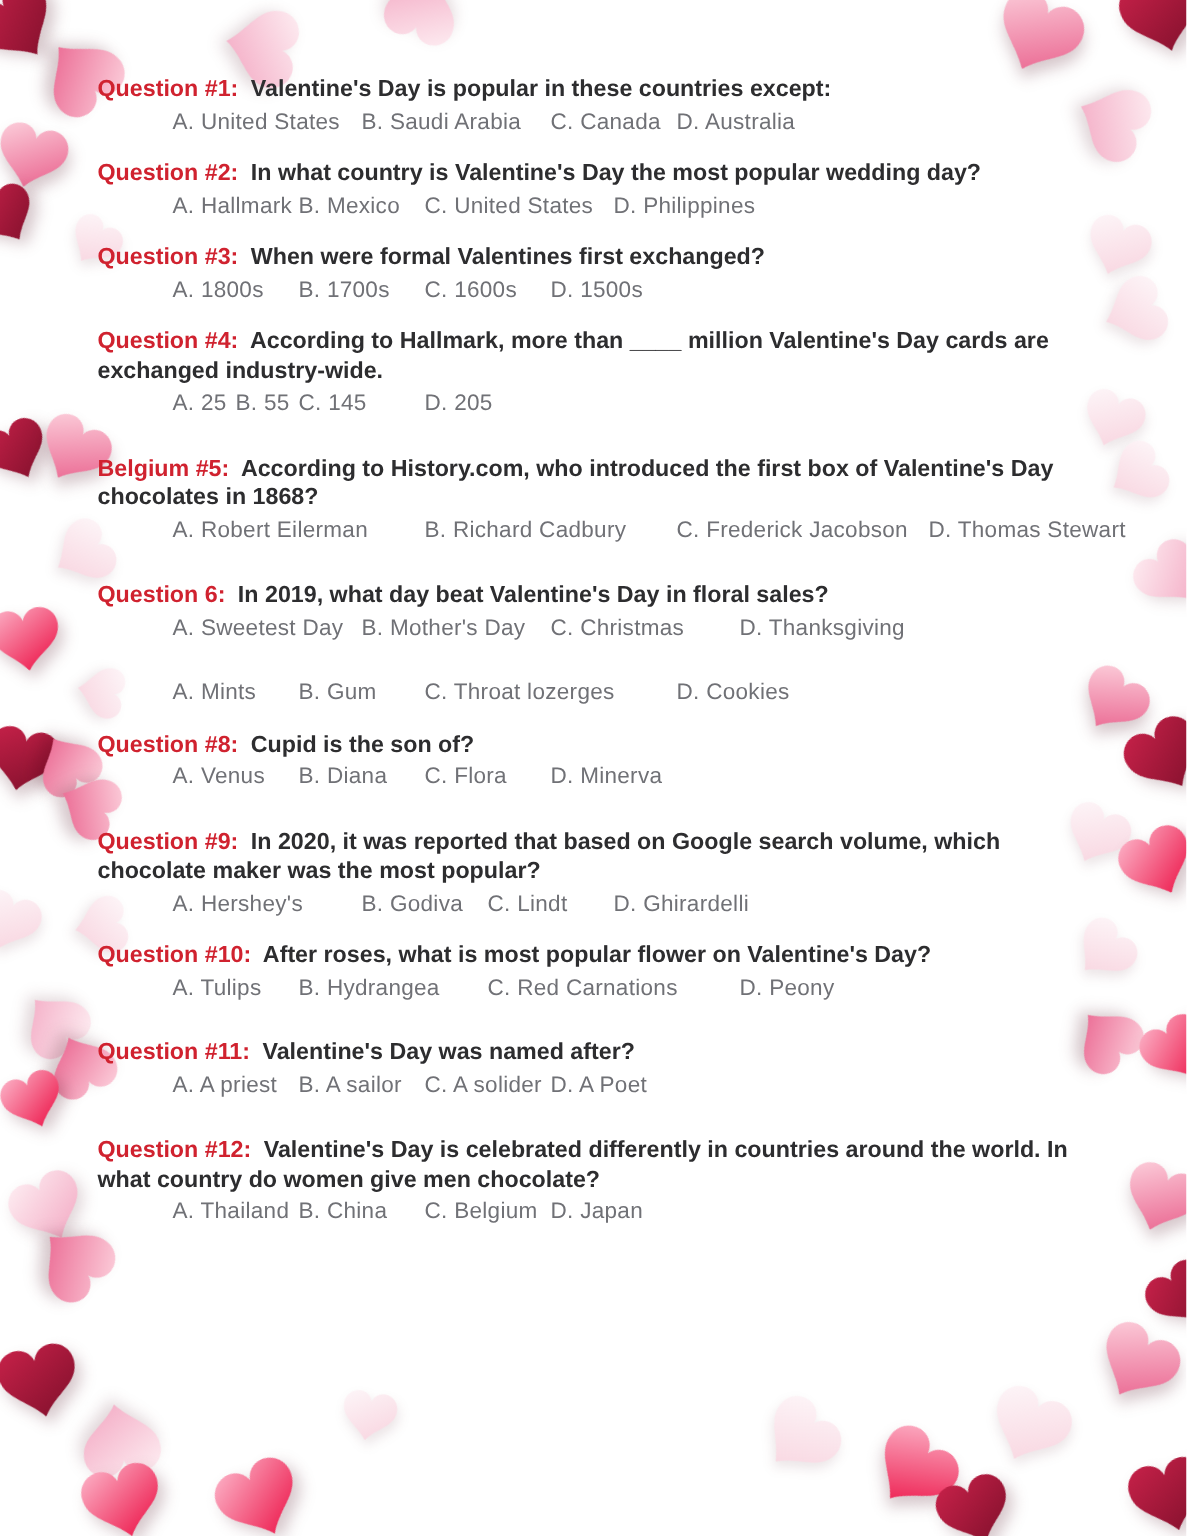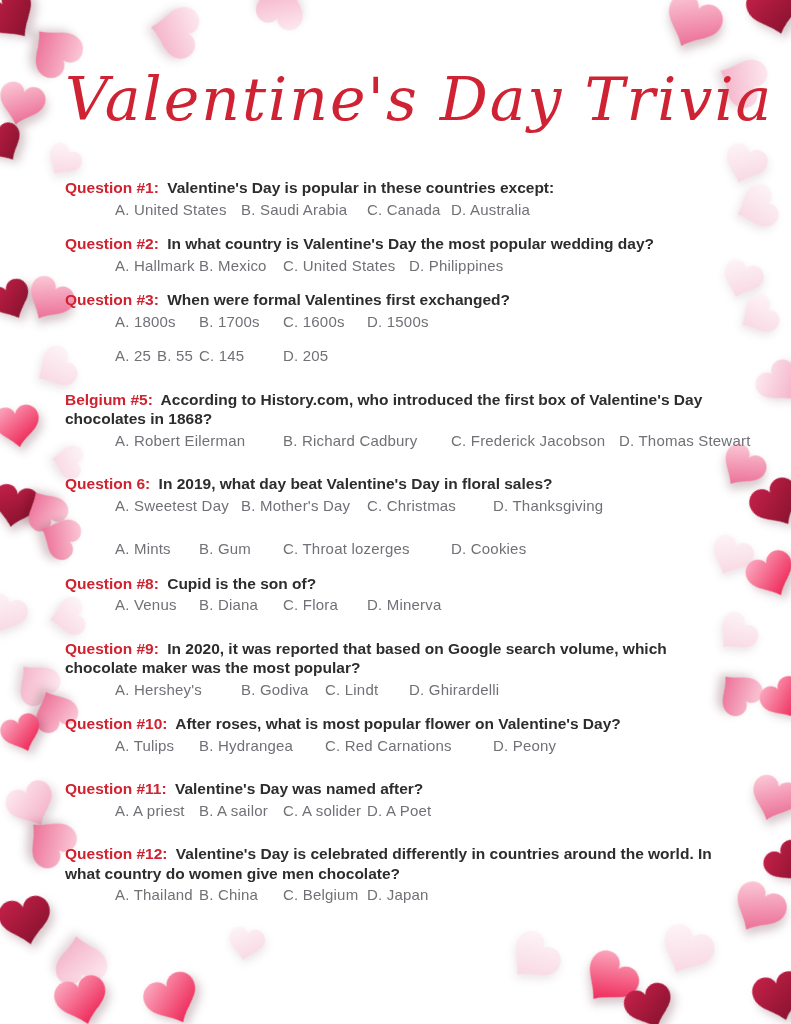--- a/index.html
+++ b/index.html
@@ -213,35 +213,35 @@
         <use href="#heartPath" fill="url(#g-faint)"></use>
       </svg>
       <svg viewBox="0 0 32 29" class="heart pink" style="left: 716px; top: 672px; width: 44px; height: 39.6px; transform: rotate(140deg);">
         <use href="#heartPath" fill="url(#g-pink)"></use>
       </svg>
       <svg viewBox="0 0 32 29" class="heart red" style="left: 762px; top: 680px; width: 44px; height: 39.6px; transform: rotate(-30deg);">
         <use href="#heartPath" fill="url(#g-red)"></use>
       </svg>
     </div>
   <div class="content">
-    <h1 class="title">Valentine's Day Trivia</h1>
     <div id="questions">
         <div class="q">
           <div class="q-head"><span class="q-label">Question #1:</span> Valentine's Day is popular in these countries except:</div>
           <div class="q-options">A. United States	B. Saudi Arabia	C. Canada	D. Australia</div>
         </div>
         <div class="q">
           <div class="q-head"><span class="q-label">Question #2:</span> In what country is Valentine's Day the most popular wedding day?</div>
           <div class="q-options">A. Hallmark	B. Mexico	C. United States	D. Philippines</div>
         </div>
         <div class="q">
           <div class="q-head"><span class="q-label">Question #3:</span> When were formal Valentines first exchanged?</div>
           <div class="q-options">A. 1800s	B. 1700s	C. 1600s	D. 1500s</div>
         </div>
         <div class="q">
+          <div class="q-head"><span class="q-label">Question #4:</span> According to Hallmark, more than ____ million Valentine's Day cards are exchanged industry-wide.</div>
           <div class="q-options">A. 25	B. 55	C. 145	D. 205</div>
         </div>
         <div class="q">
           <div class="q-head"><span class="q-label">Belgium #5:</span> According to History.com, who introduced the first box of Valentine's Day chocolates in 1868?</div>
           <div class="q-options">A. Robert Eilerman	B. Richard Cadbury	C. Frederick Jacobson	D. Thomas Stewart</div>
         </div>
         <div class="q">
           <div class="q-head"><span class="q-label">Question 6:</span> In 2019, what day beat Valentine's Day in floral sales?</div>
           <div class="q-options">A. Sweetest Day	B. Mother's Day	C. Christmas	D. Thanksgiving</div>
         </div>

